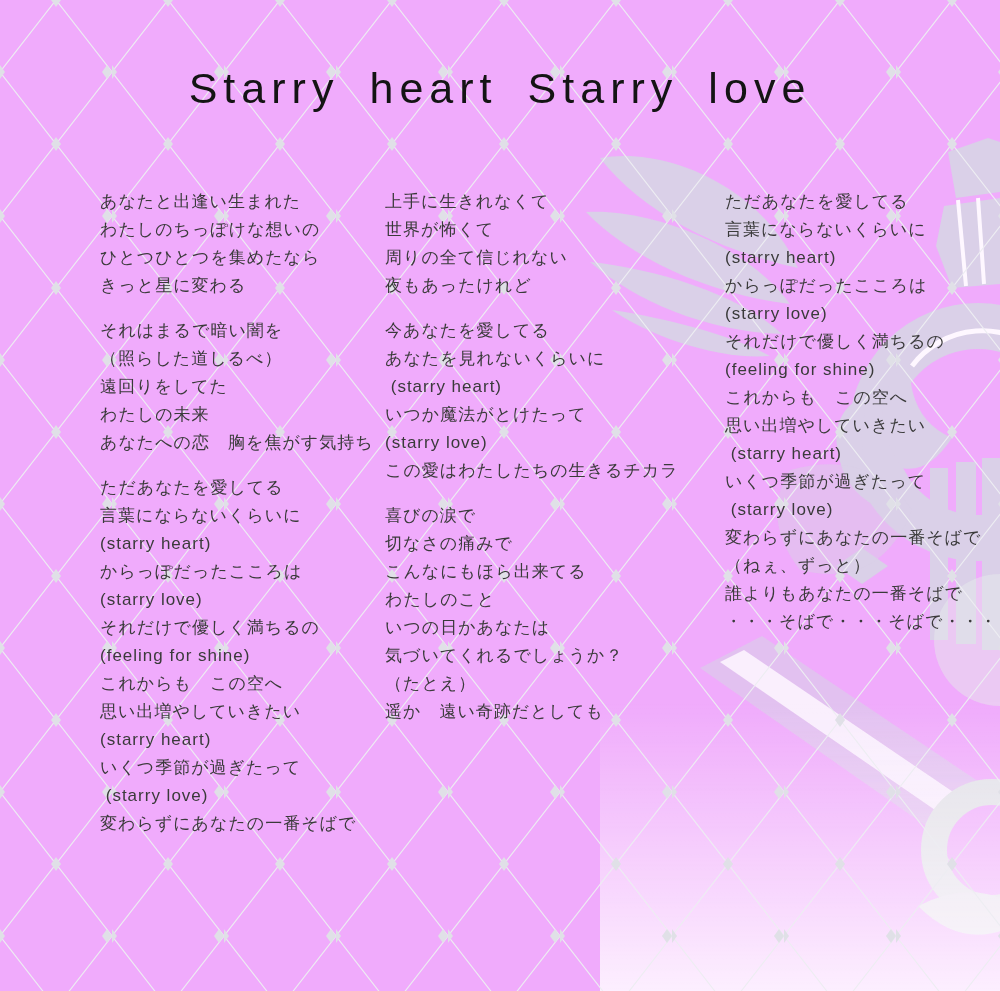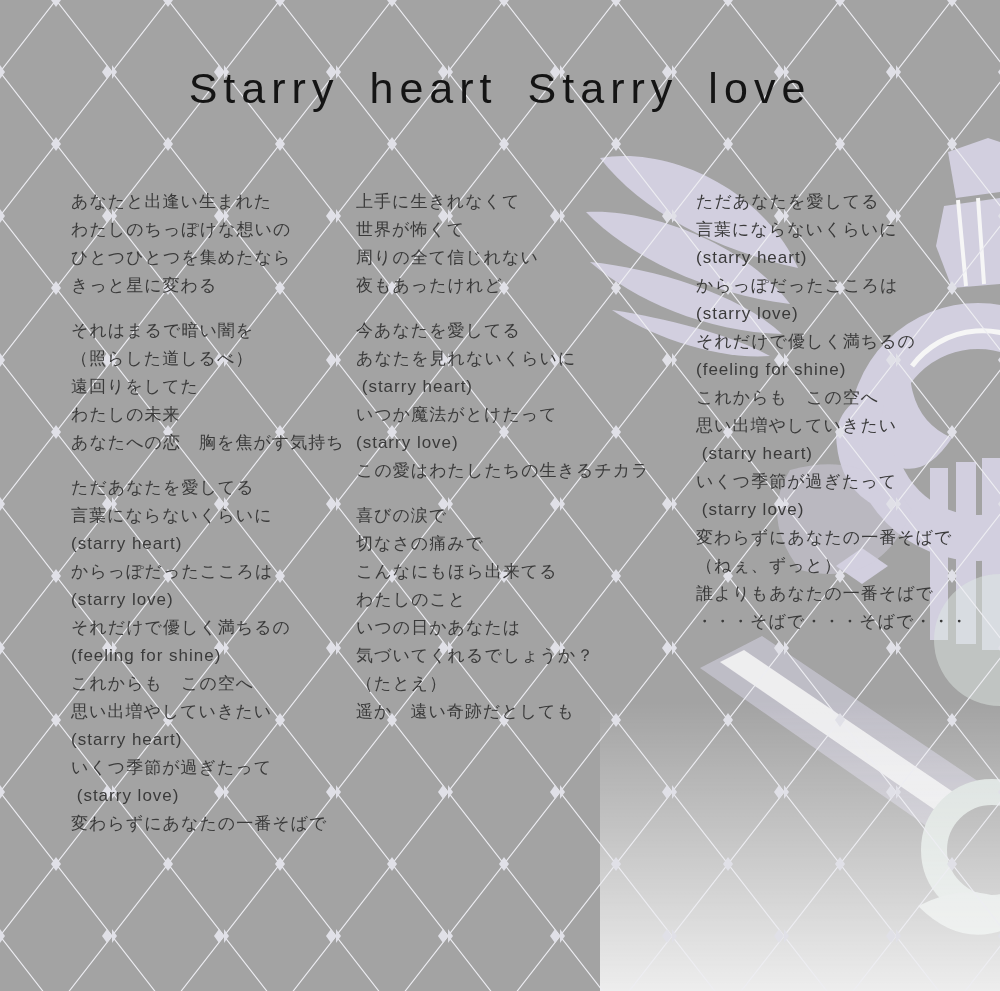--- a/index.html
+++ b/index.html
@@ -1,31 +1,32 @@
 <!DOCTYPE html>
 <html><head>
 <meta charset="utf-8">
 <style>
   html,body{margin:0;padding:0;background:#ffffff;}
   .page{
     position:relative;width:1000px;height:991px;overflow:hidden;
-    background:#a3a3a3;font-family:"Liberation Sans",sans-serif;
+    background:#f0abfc;font-family:"Liberation Sans",sans-serif;
   }
   .bg-layer{position:absolute;top:0;left:0;width:1000px;height:991px;pointer-events:none;}
   h1.title{
     position:absolute;top:64px;left:0;width:100%;margin:0;
     text-align:center;font-size:43px;font-weight:300;
     letter-spacing:.14em;word-spacing:.28em;color:#141414;
     font-family:"Liberation Sans",sans-serif;
   }
   .columns{position:absolute;top:0;left:0;width:100%;height:100%;}
   .col{
     position:absolute;top:188px;font-size:17px;line-height:28px;
     color:#3a3a3a;letter-spacing:1px;white-space:pre;
     font-family:"Liberation Sans",sans-serif;
+    margin-left:29px;
   }
   .col-0{left:71px}
   .col-1{left:356px}
   .col-2{left:696px}
   .stanza{margin:0 0 17px 0;}
   .line{height:28px;}
 </style>
 </head>
 <body>
 

